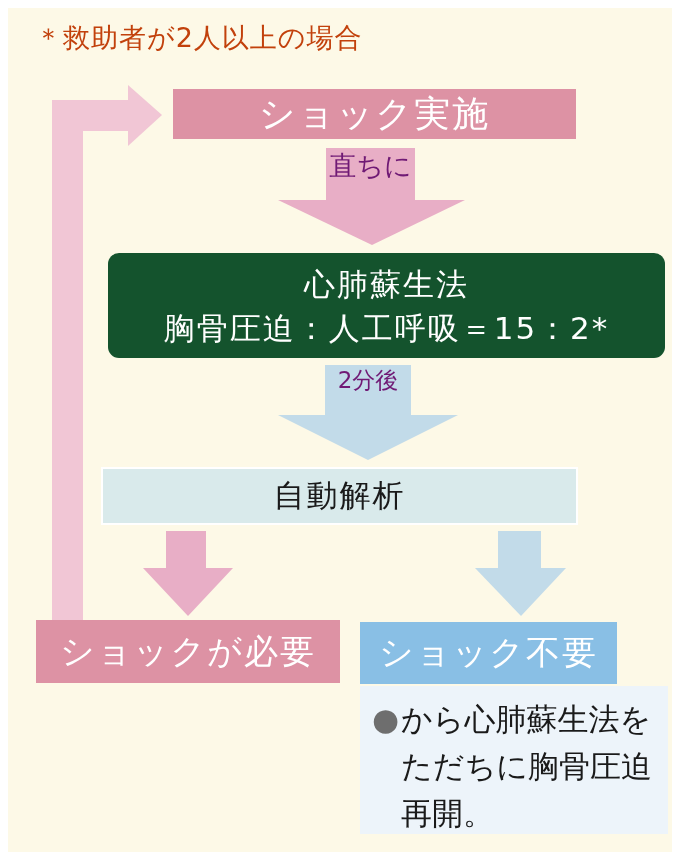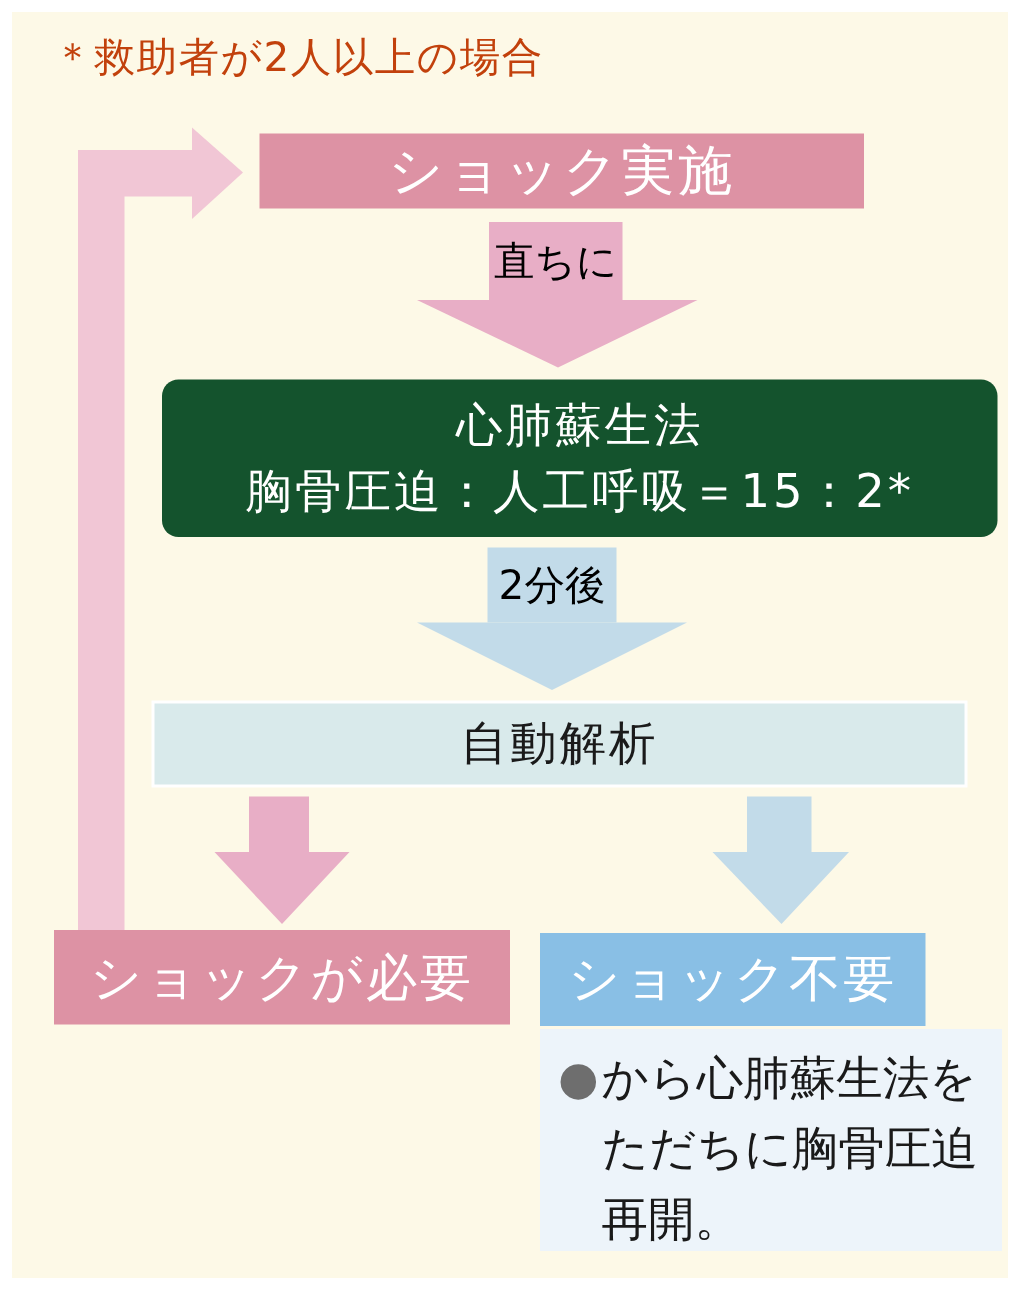--- a/index.html
+++ b/index.html
@@ -43,34 +43,34 @@
   .loop-h  { left: 44px;  top: 92px; width: 76px; height: 31px;  background: #F1C6D5; }
   .loop-head {
     left: 120px; top: 77px; width: 0; height: 0;
     border-top: 30px solid transparent;
     border-bottom: 31px solid transparent;
     border-left: 34px solid #F1C6D5;
   }
   .shock-box { left: 165px; top: 81px; width: 403px; height: 50px; background: #DD92A4; font-size: 36px; }
   .arrow-shaft {
     position: absolute;
-    display: flex; align-items: center; justify-content: center;
-    color: #000000;
+    display: flex; justify-content: center;
+    color: #701a75;
   }
   .a1-shaft { left: 318px; top: 140px; width: 89px; height: 52px; background: #E8AEC6; font-size: 27px; }
   .a1-head  { left: 270px; top: 192px; width: 0; height: 0;
               border-left: 94px solid transparent; border-right: 93px solid transparent;
               border-top: 45px solid #E8AEC6; }
   .cpr-box { left: 100px; top: 245px; width: 557px; height: 105px; background: #14532d;
              font-size: 31px; line-height: 44px; flex-direction: column; border-radius: 11px; }
-  .a2-shaft { left: 317px; top: 357px; width: 86px; height: 50px; background: #C2DBE9; font-size: 27px; }
+  .a2-shaft { left: 317px; top: 357px; width: 86px; height: 50px; background: #C2DBE9; font-size: 23px; }
   .a2-head  { left: 270px; top: 407px; width: 0; height: 0;
               border-left: 90px solid transparent; border-right: 90px solid transparent;
               border-top: 45px solid #C2DBE9; }
-  .analysis-box { left: 95px; top: 461px; width: 540px; height: 54px; background: #D9EAEB;
+  .analysis-box { left: 95px; top: 461px; width: 473px; height: 54px; background: #D9EAEB;
                   color: #1a1a1a; font-size: 31px; box-shadow: 0 0 0 2px #ffffff; }
   .a3-shaft { left: 158px; top: 523px; width: 40px; height: 38px; background: #E8AEC6; }
   .a3-head  { left: 135px; top: 560px; width: 0; height: 0;
               border-left: 45px solid transparent; border-right: 45px solid transparent;
               border-top: 48px solid #E8AEC6; }
   .a4-shaft { left: 490px; top: 523px; width: 43px; height: 38px; background: #C2DBE9; }
   .a4-head  { left: 467px; top: 560px; width: 0; height: 0;
               border-left: 46px solid transparent; border-right: 45px solid transparent;
               border-top: 48px solid #C2DBE9; }
   .need-box   { left: 28px;  top: 612px; width: 304px; height: 63px; background: #DD92A4; font-size: 34px; }

